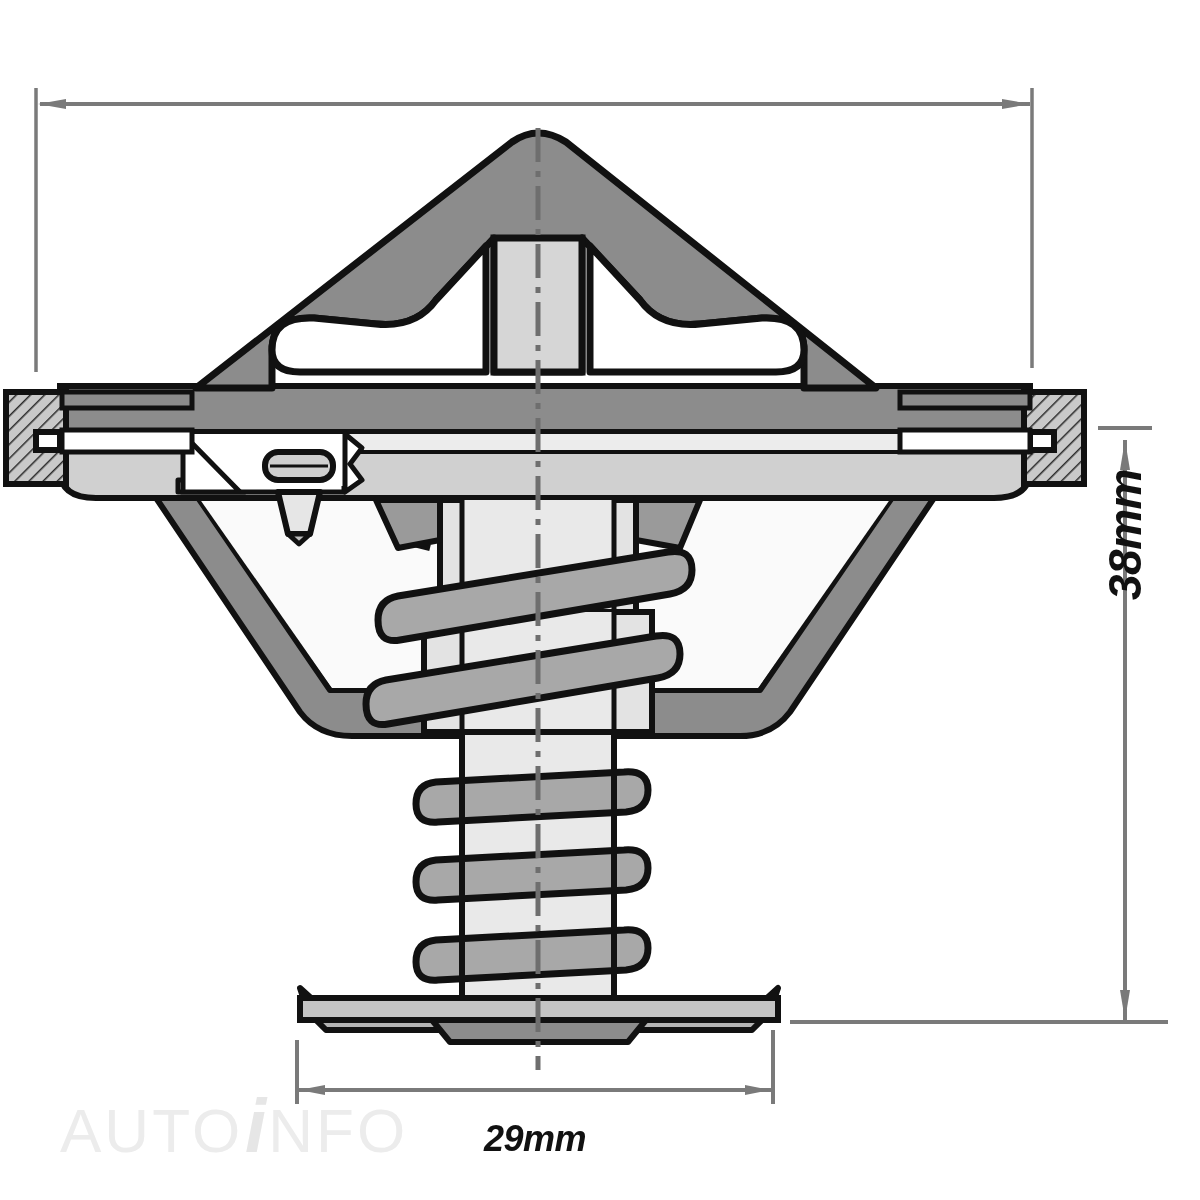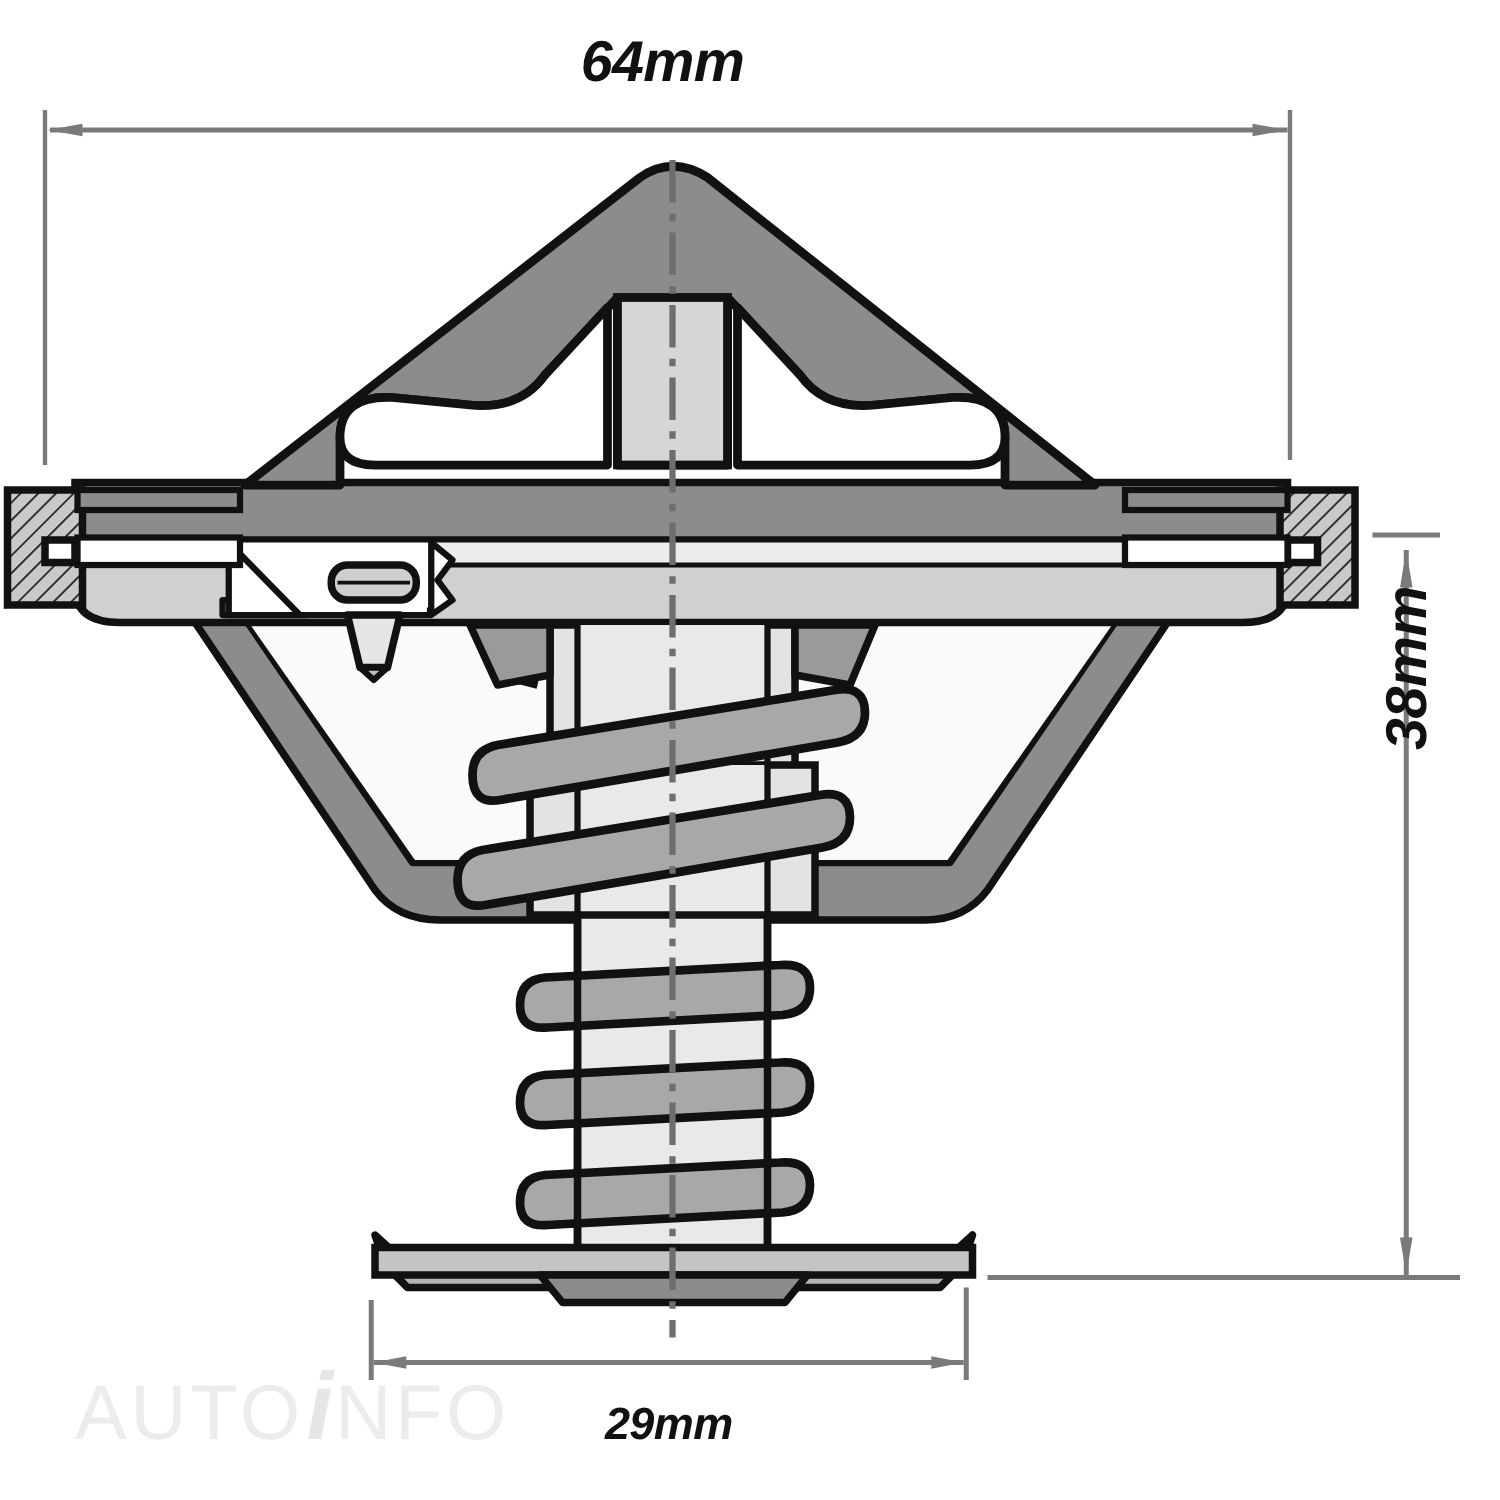--- a/index.html
+++ b/index.html
@@ -286,19 +286,18 @@
 
     <g>
       <line x1="538" y1="128" x2="538" y2="1070" stroke="#6e6e6e" stroke-width="5" stroke-dasharray="34 9 6 9"></line>
     </g>
   </svg>
 
   <div id="watermark">
     <span>AUTO</span><span class="wm-i">i</span><span>NFO</span>
   </div>
 
-  <div class="dim-label" id="label-64">64mm</div>
 
   <div class="dim-label" id="label-38">38mm</div>
 
   <div class="dim-label" id="label-29">29mm</div>
 
 </div>
 
 </body></html>

